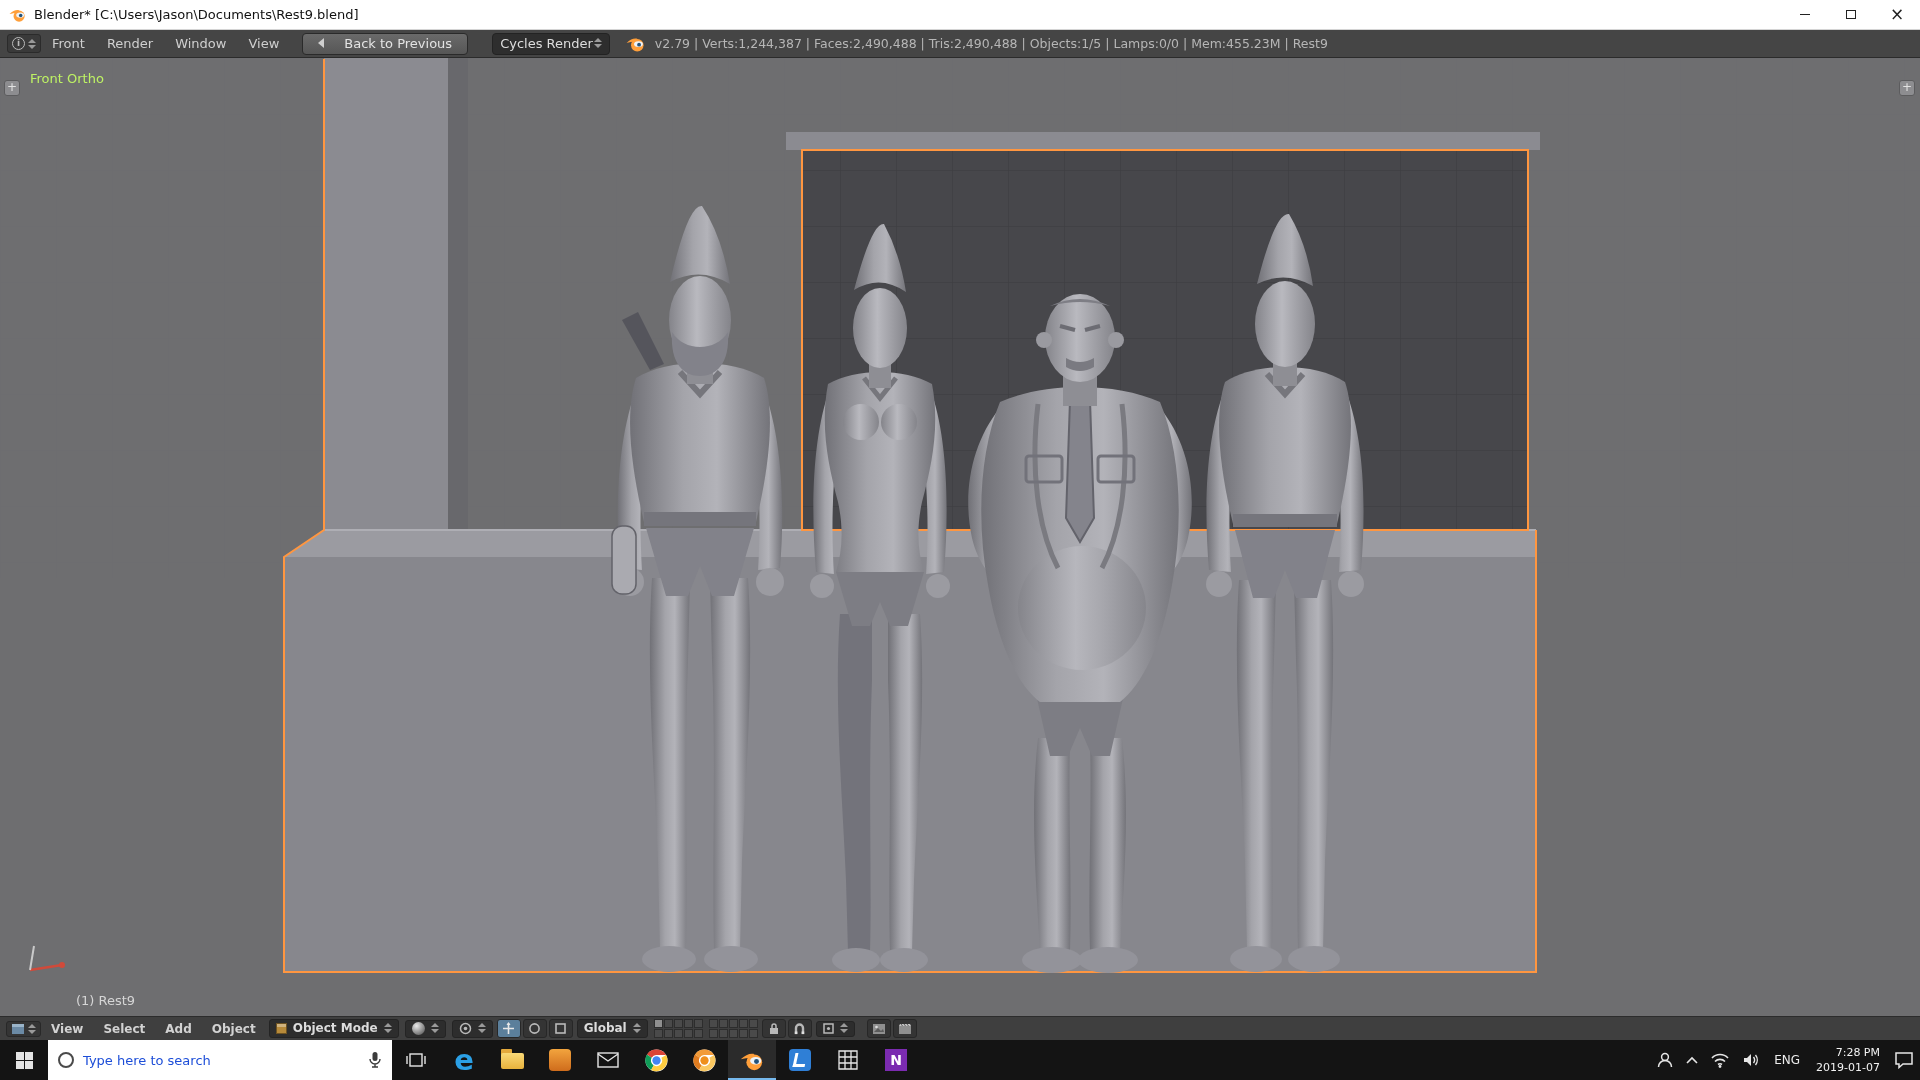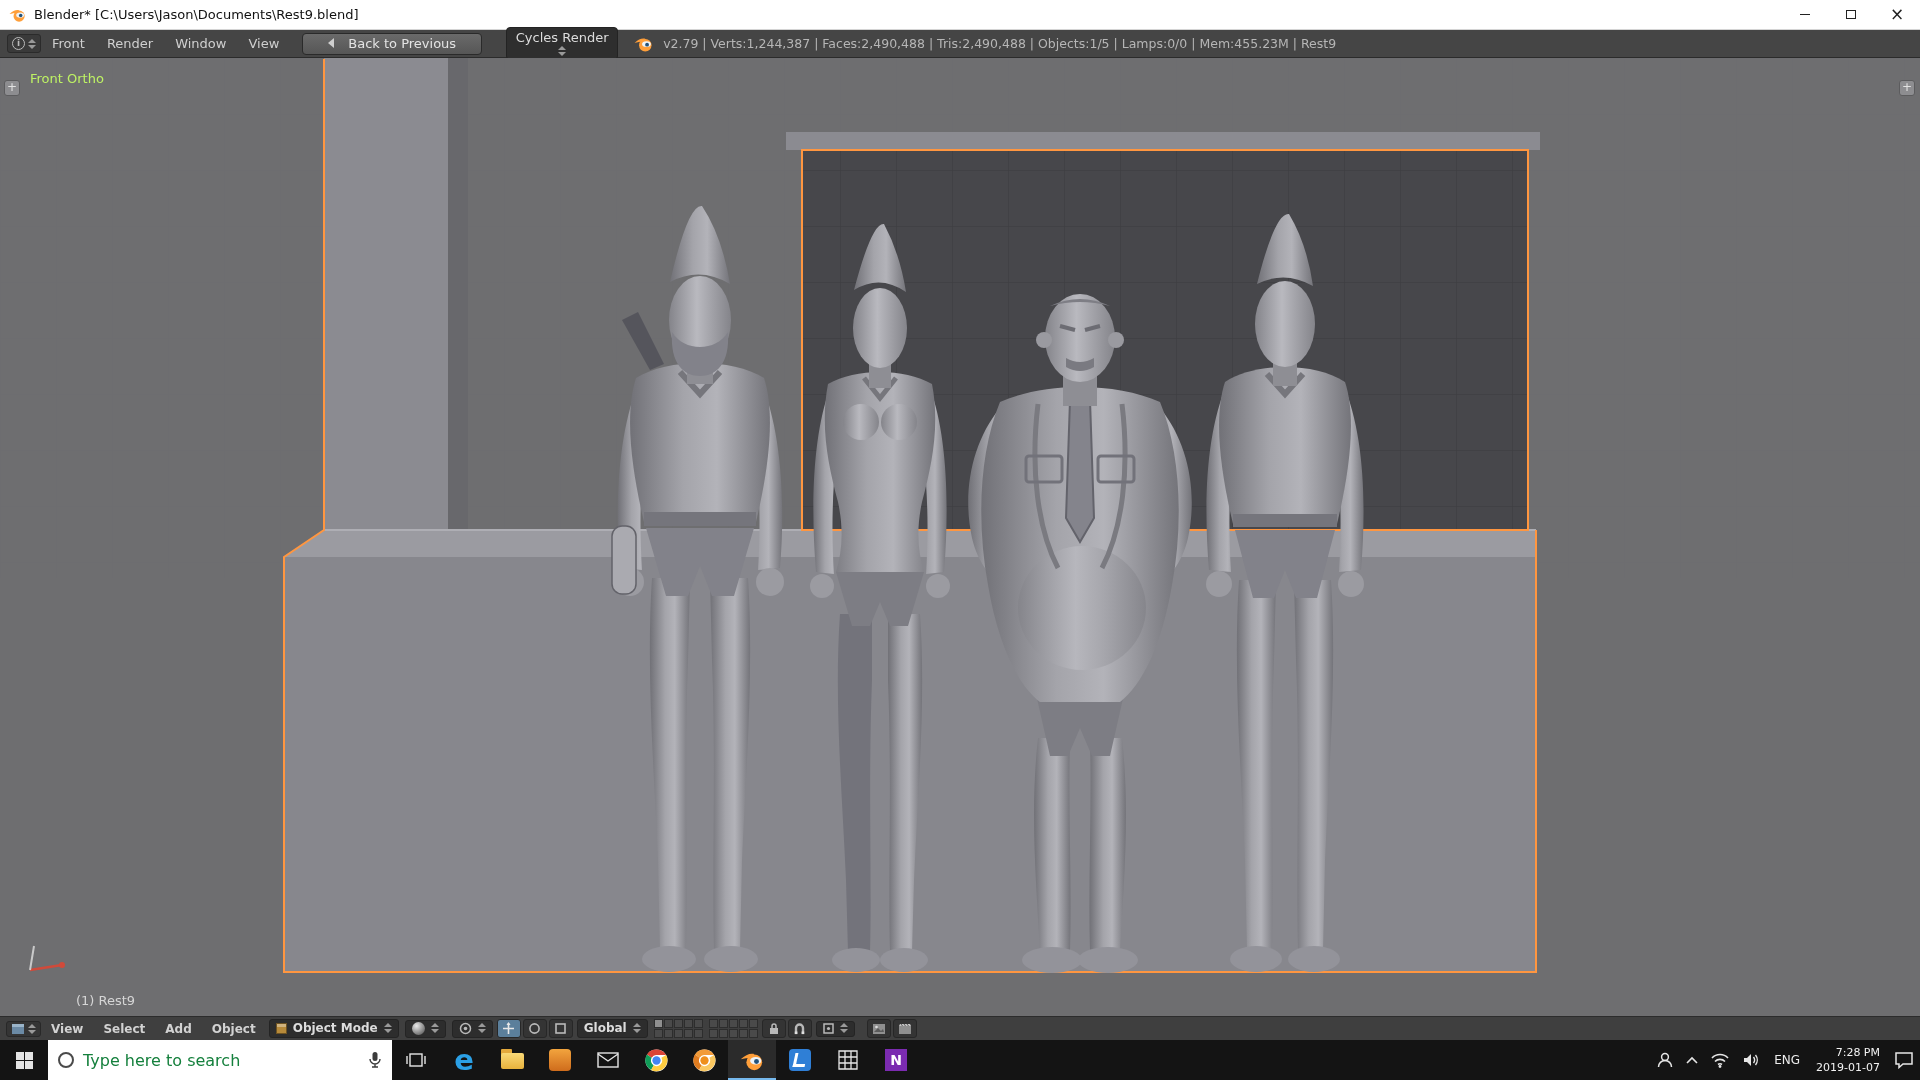--- a/index.html
+++ b/index.html
@@ -24,27 +24,27 @@
                  color:#cfcfcf; font-size:13px; }
   .editor-btn { display:flex; align-items:center; gap:3px; margin-left:7px; padding:2px 4px;
                 background:#3a3a3a; border:1px solid #2b2b2b; border-radius:3px; }
   .info-circle { width:13px; height:13px; border:1.5px solid #bbb; border-radius:50%;
                  color:#bbb; font-size:9px; line-height:11px; text-align:center; font-weight:bold; }
   .dchev { display:inline-flex; flex-direction:column; gap:2px; }
   .dchev i { display:block; width:0; height:0; border-left:4px solid transparent; border-right:4px solid transparent; }
   .dchev i.up { border-bottom:4px solid #9a9a9a; }
   .dchev i.dn { border-top:4px solid #9a9a9a; }
   .menu-item { padding:0 11px; cursor:default; }
-  .btn-back { display:flex; align-items:center; gap:14px; margin-left:12px; padding:2px 25px 3px;
+  .btn-back { display:flex; align-items:center; gap:20px; margin-left:12px; padding:2px 15px 3px;
               background:linear-gradient(#6a6a6a,#565656); border:1px solid #2a2a2a;
               border-radius:4px; color:#e3e3e3; }
   .arrow-left { width:0; height:0; border-top:5px solid transparent; border-bottom:5px solid transparent;
                 border-right:6px solid #cfcfcf; }
   .bl-dd { display:flex; align-items:center; gap:1px; background:#2e2e2e; border:1px solid #232323;
-           border-radius:4px; padding:2px 7px 3px; color:#ddd;flex-direction:column; }
+           border-radius:4px; padding:2px 7px 3px; color:#ddd; }
   .engine-dd { margin-left:24px; min-width:112px; justify-content:space-between; }
   .header-logo { width:19px; height:19px; margin-left:16px; }
   .stats-text { margin-left:10px; color:#b6b6b6; font-size:12.5px; white-space:nowrap; }
 
   
   .viewport { position:absolute; top:58px; left:0; width:1920px; height:958px; background:#6e6e70; overflow:hidden; }
   .scene { position:absolute; top:0; left:0; }
   .vp-view-label { position:absolute; left:30px; top:13px; color:#bef264; font-size:13px; }
   .vp-obj-label { position:absolute; left:76px; bottom:8px; color:#d6d6d6; font-size:13px; }
   .vp-plus { position:absolute; width:16px; height:16px; background:#8d8d90; border:1px solid #5c5c5e;
@@ -78,21 +78,21 @@
   
   .taskbar { position:absolute; top:1040px; left:0; right:0; height:40px; background:#141414;
              display:flex; align-items:stretch; }
   .tb-btn { width:48px; display:flex; align-items:center; justify-content:center; cursor:default; }
   .tb-btn.active-app { background:#2b2b2b; box-shadow: inset 0 -2px 0 #76b9ed; }
   .win-logo { width:17px; height:17px; display:grid; grid-template-columns:8px 8px;
               grid-template-rows:8px 8px; gap:1px; }
   .win-logo i { background:#e4e4e4; }
   .search-box { width:344px; background:#ffffff; display:flex; align-items:center; padding:0 10px; gap:9px; }
   .cortana-ring { width:16px; height:16px; border:2px solid #4a4a4a; border-radius:50%; flex:none; }
-  .search-text { color:#15803d; font-size:16px; flex:1; }
+  .search-text { color:#1d4ed8; font-size:13px; flex:1; }
   .edge-e { color:#2ba0e6; font-size:29px; font-weight:bold; line-height:1; }
   .folder-icon { position:relative; width:23px; height:16px; margin-top:2px; }
   .folder-icon b { position:absolute; top:-4px; left:0; width:11px; height:6px; background:#e4a93c; border-radius:1px; }
   .folder-icon s { position:absolute; inset:0; background:linear-gradient(#fad977,#e8b23c); border-radius:2px; }
   .app-orange { width:22px; height:22px; border-radius:4px; background:linear-gradient(#f2a43e,#cf6c1c); }
   .app-blue { width:22px; height:22px; border-radius:4px; background:#2f7fd6; position:relative; }
   .app-blue i { position:absolute; left:5px; top:4px; width:12px; height:14px;
                 border-left:3px solid #fff; border-bottom:3px solid #fff; transform:skewX(-12deg); }
   .app-onenote { width:22px; height:22px; background:#7b2bb0; color:#fff; font-weight:bold;
                  font-size:14px; display:flex; align-items:center; justify-content:center; }

